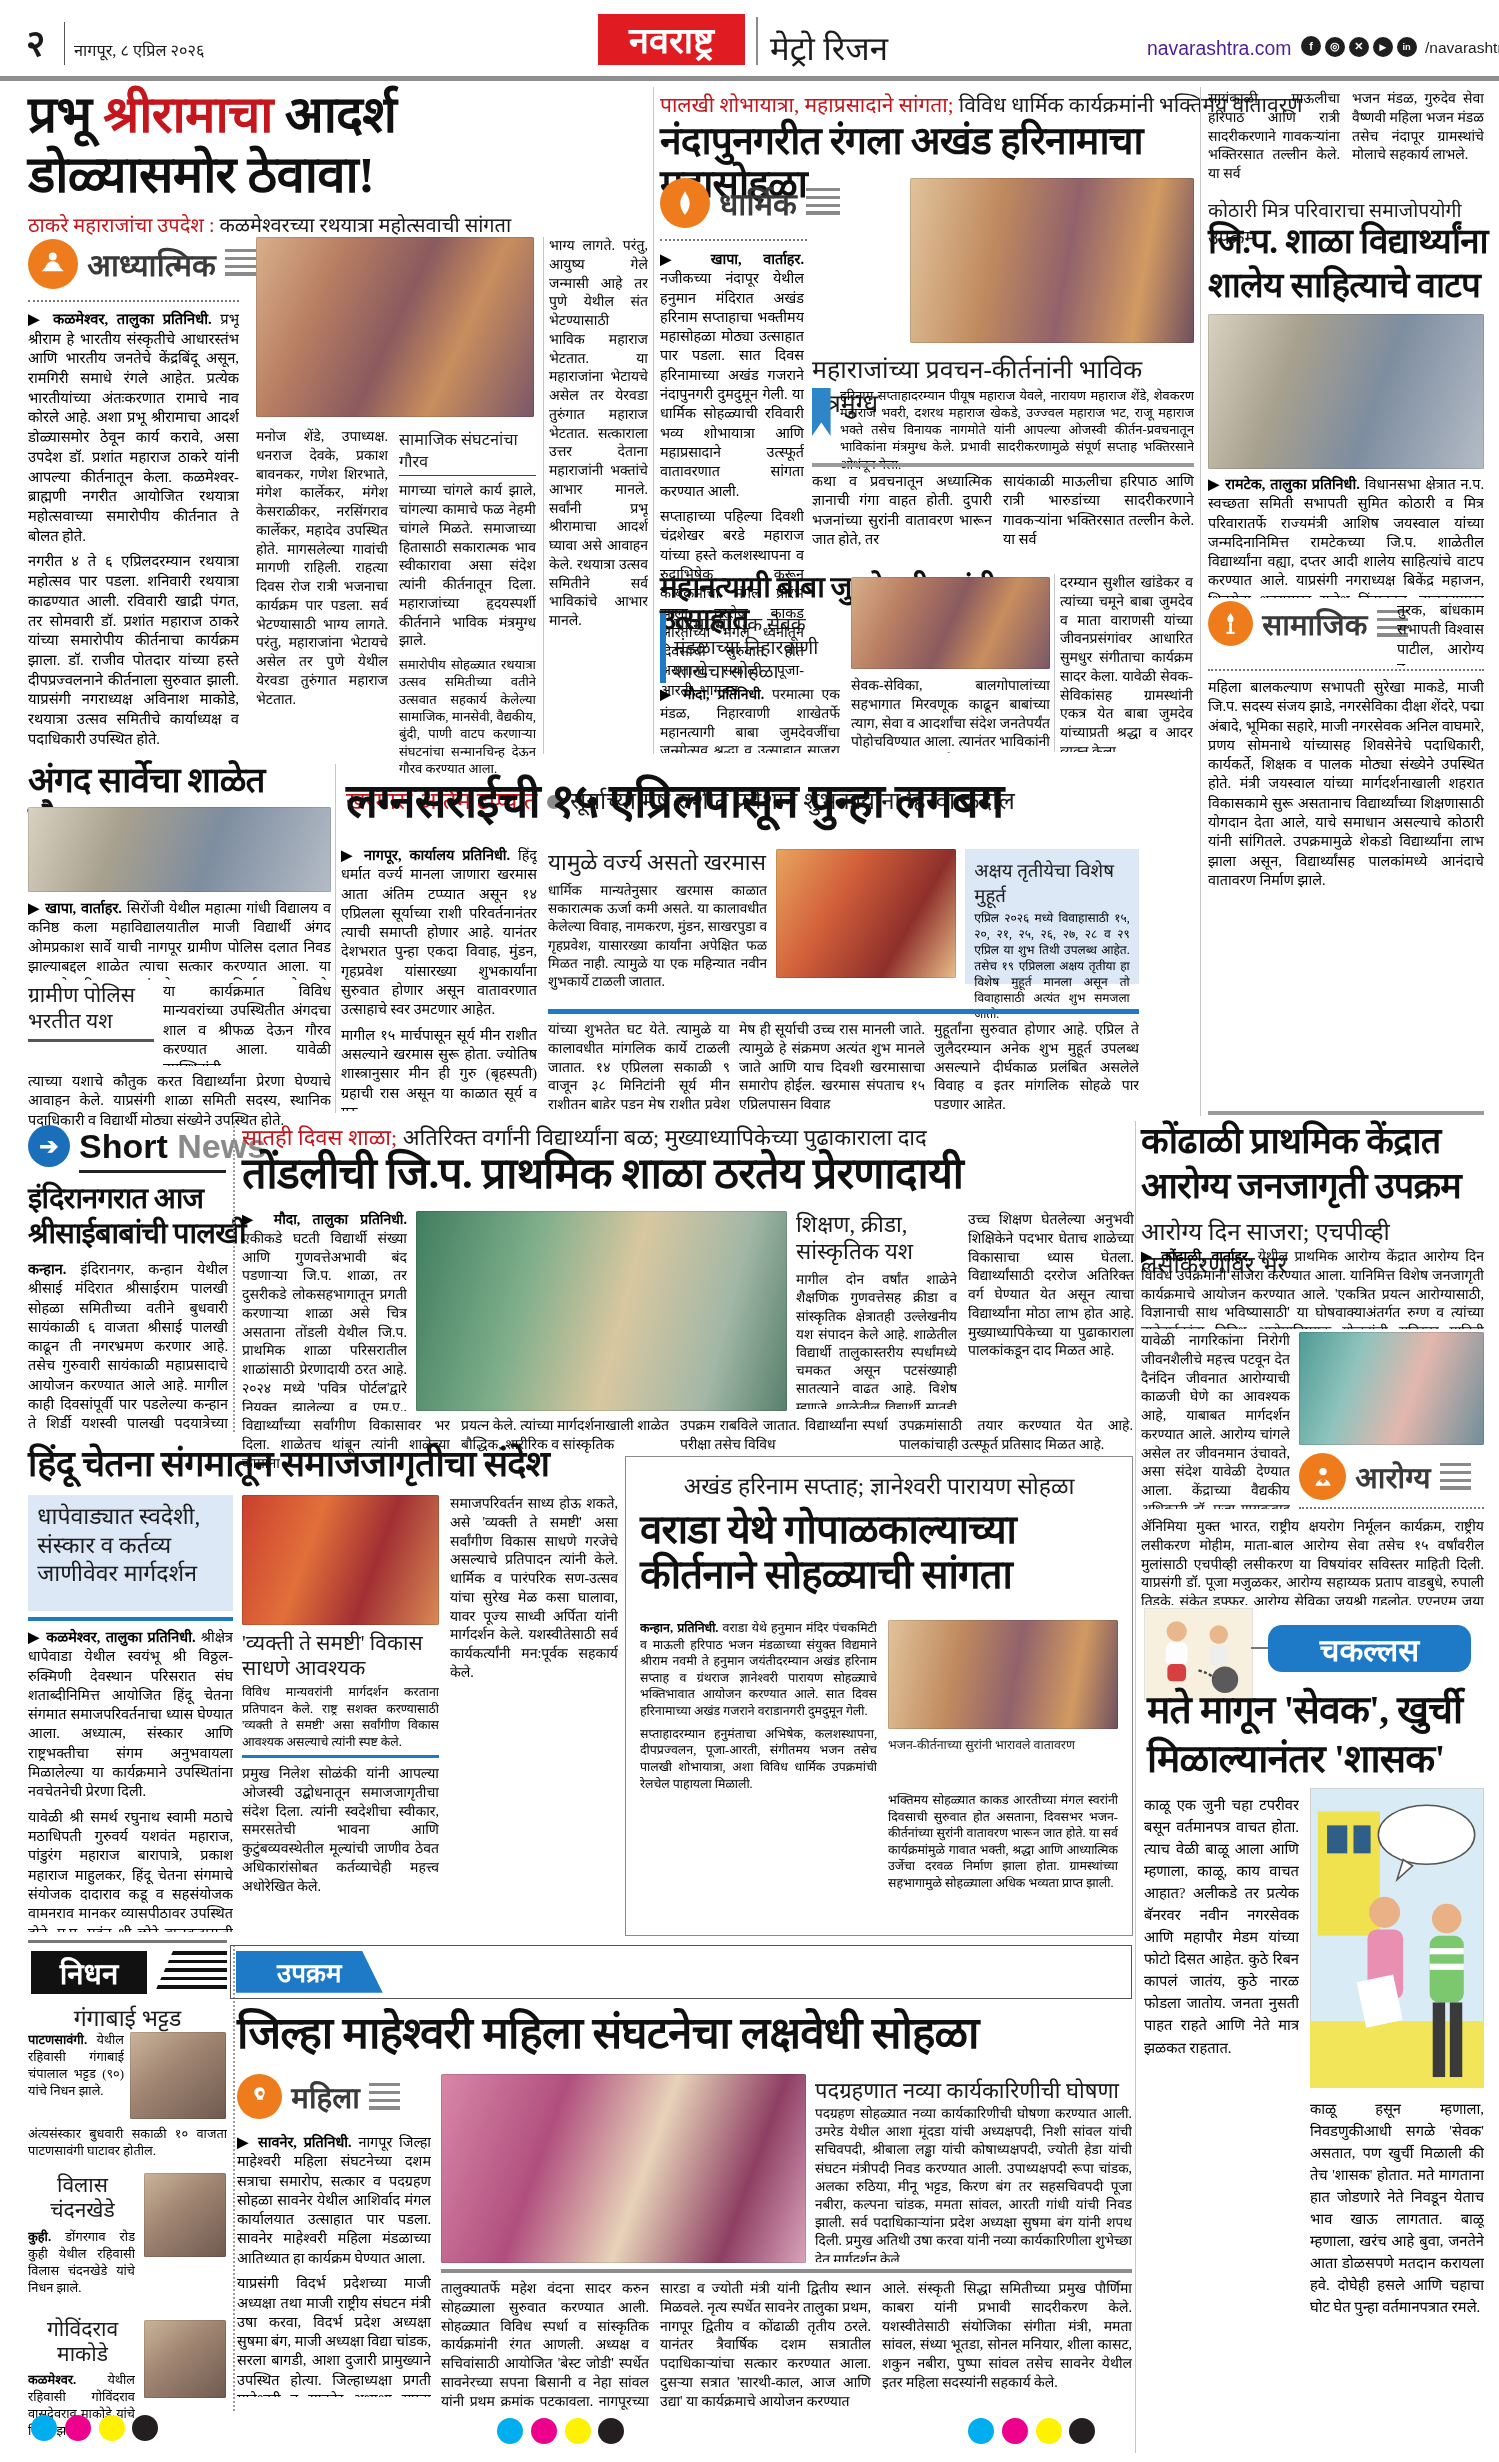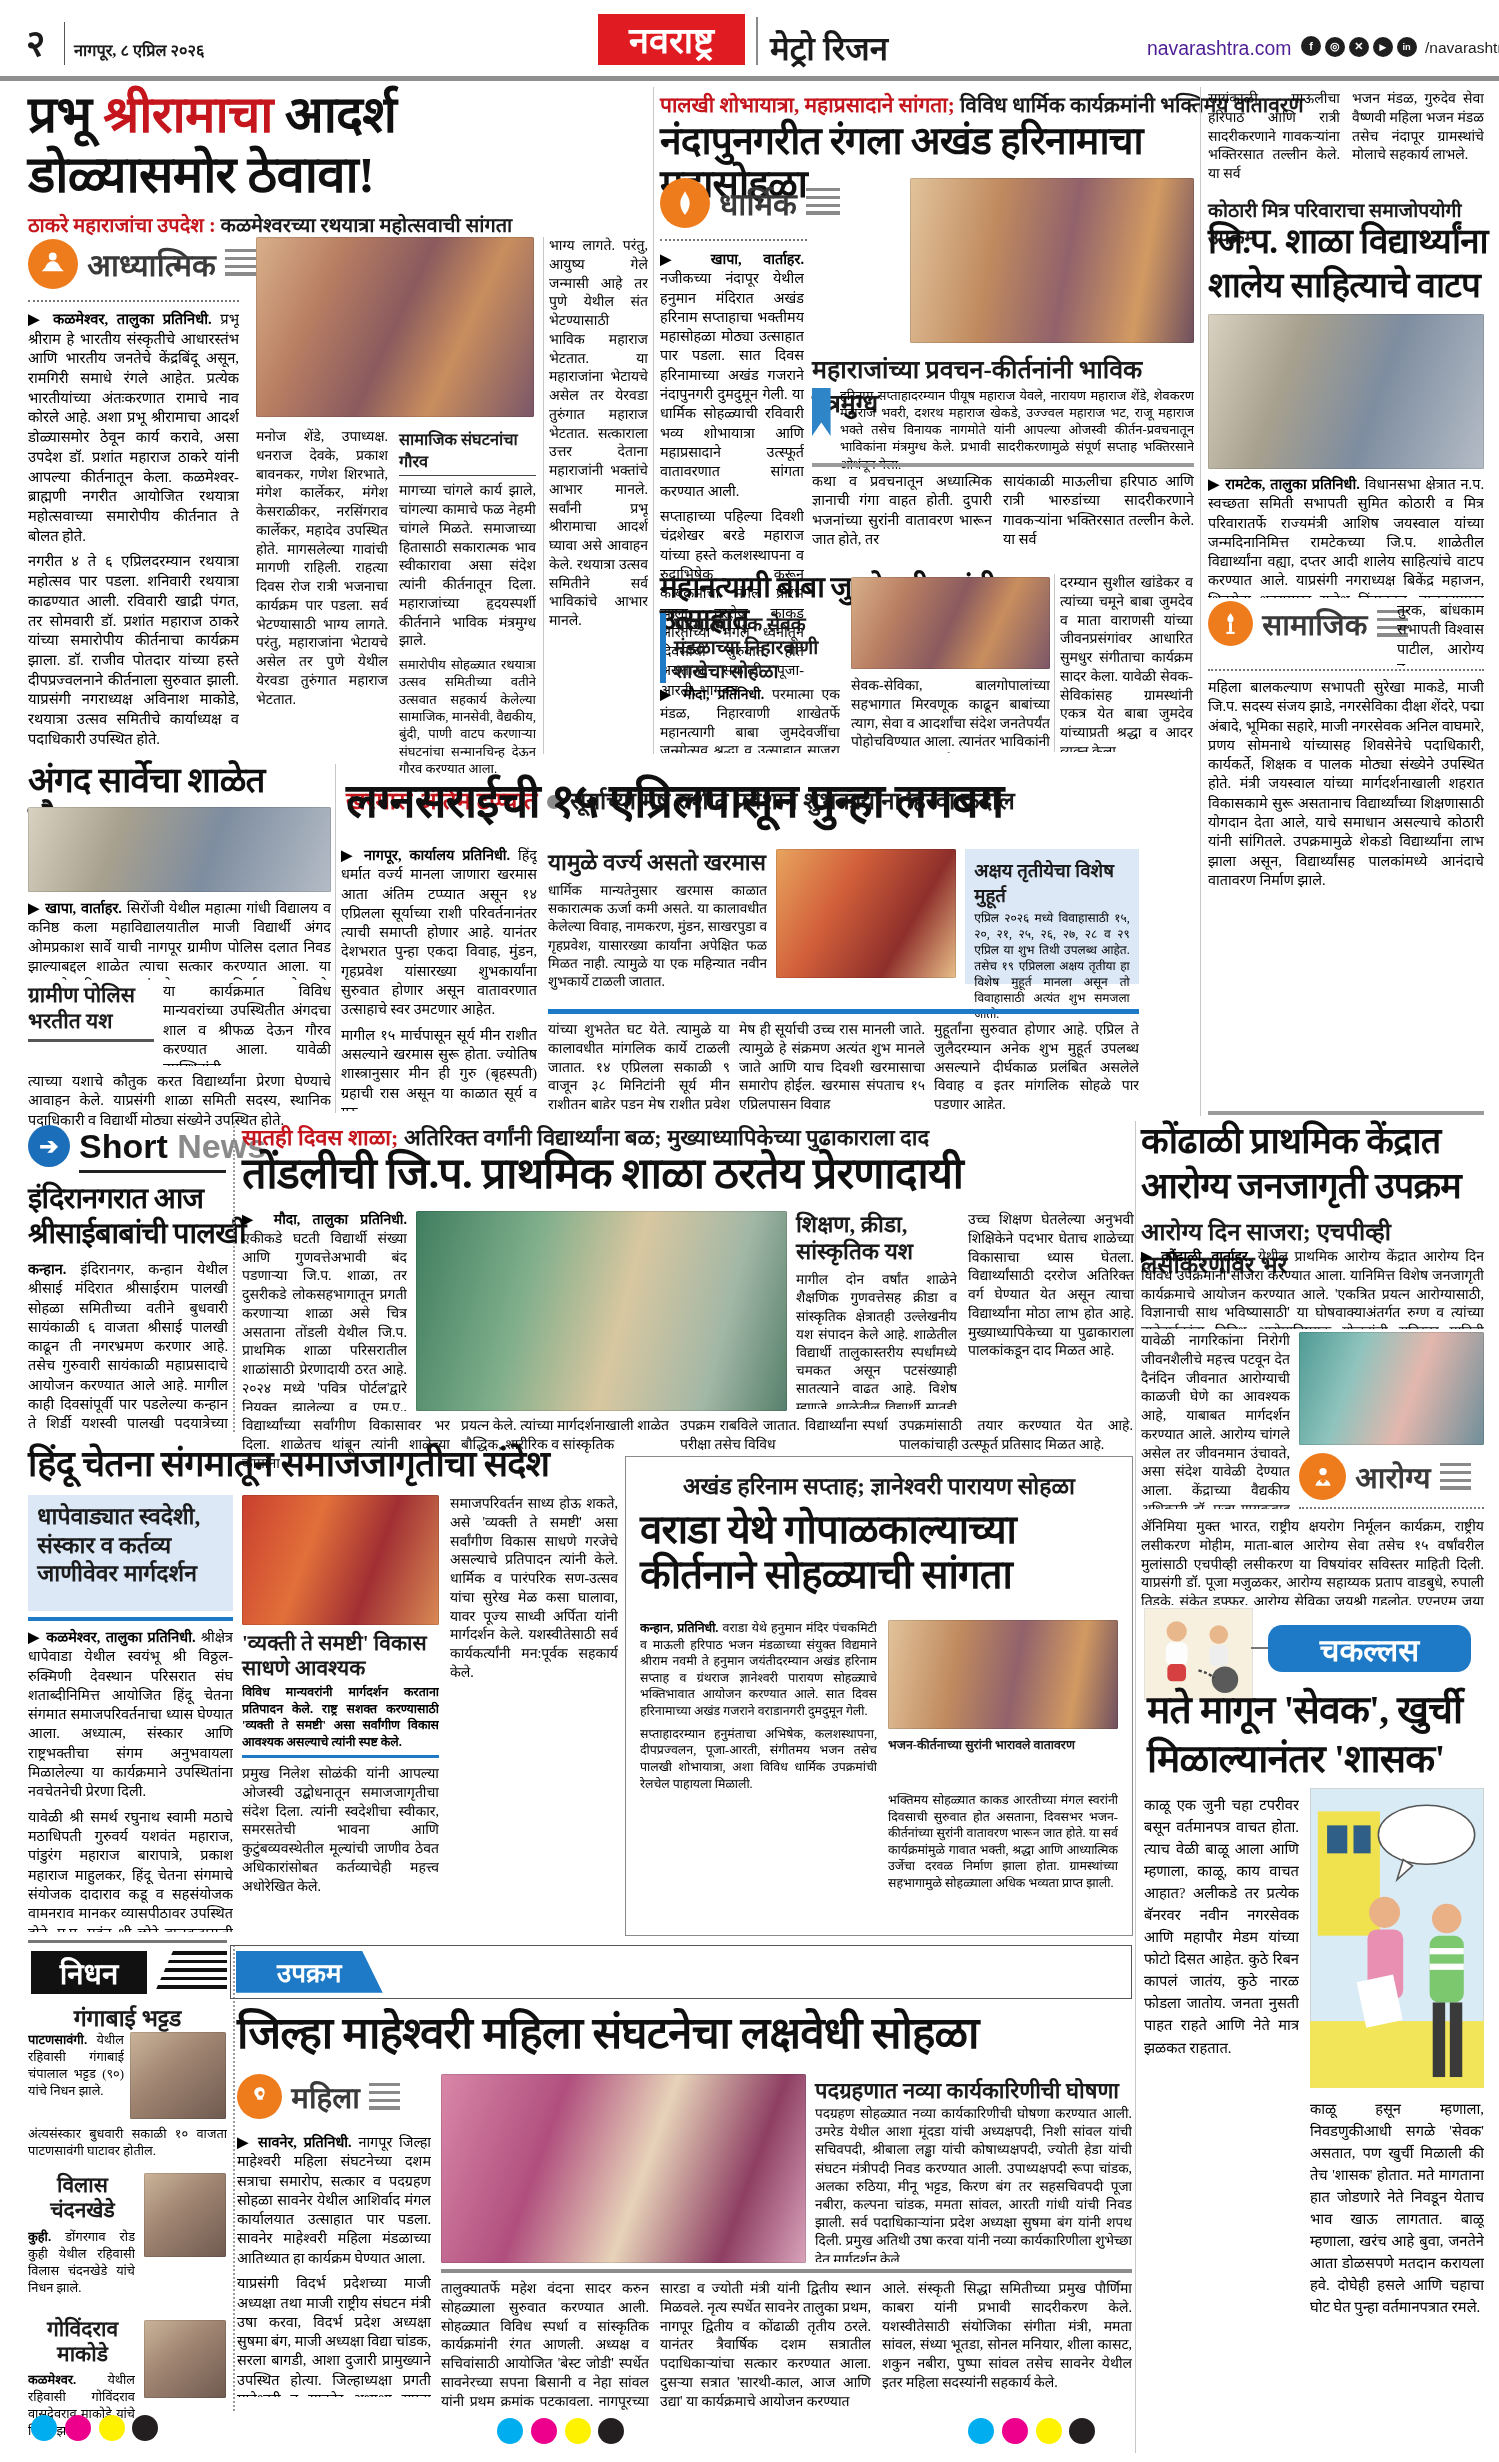--- a/index.html
+++ b/index.html
@@ -1,22 +1,22 @@
 <!DOCTYPE html>
 <html style="font-size:12.4px"><head>
 <meta charset="utf-8">
 <style>
   html,body{margin:0;padding:0;background:#e8e8e8}
   .page{position:relative;width:1499px;height:2462px;background:#fff;overflow:hidden;
         font-family:"Liberation Serif",serif;color:#1b1b1b}
   .abs{position:absolute}
-  .b{font-weight:700}
+  .b{font-weight:400}
   .hl{font-weight:800;color:#101010;line-height:1.1;letter-spacing:-0.8px}
   .red{color:#c4161c}
-  .kick{font-weight:700}
+  .kick{font-weight:400}
   .body{line-height:1.34;text-align:justify;color:#000000;overflow:hidden}
   .dl{font-weight:700}
   .vr{position:absolute;width:0.8px;background:#c7c7c7}
   .vrd{position:absolute;width:0;border-left:2.3px dotted #9a9a9a}
   .hr{position:absolute;background:#9b9b9b}
   .dotted{border-bottom:2.3px dotted #777}
   .ph{position:absolute;border-radius:1.6px;box-shadow:inset 0 0 0 0.8px rgba(0,0,0,.15)}
   .ph-crowd{background:linear-gradient(115deg,#d9b08a 0%,#b97f63 25%,#8a5a5e 50%,#c98e5e 70%,#7a5668 100%)}
   .ph-crowd2{background:linear-gradient(100deg,#e2c39b 0%,#c08a5f 30%,#91626b 55%,#d29a62 80%,#6f4f5f 100%)}
   .ph-cool{background:linear-gradient(110deg,#d9d2c2 0%,#a7a08e 30%,#7e8da0 60%,#b4bcc6 100%)}

